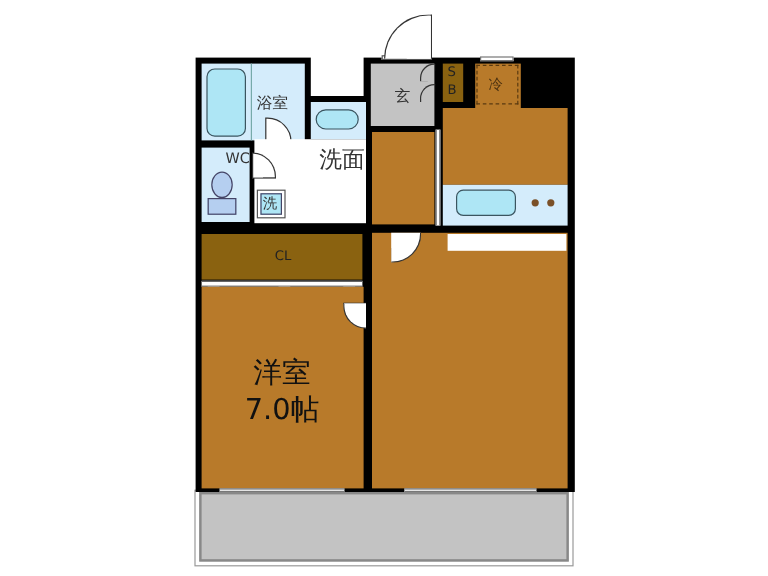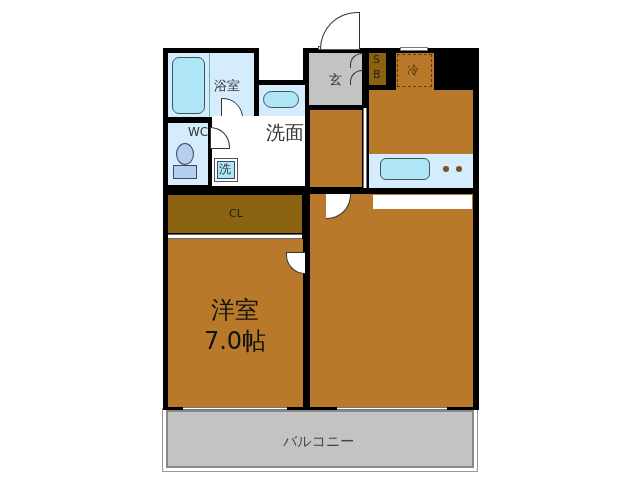--- a/index.html
+++ b/index.html
@@ -17,21 +17,20 @@
   .big{font-size:24px;color:#111;line-height:30px;text-align:center;}
   .sash{background:#fff;border-top:1px solid #777;border-bottom:1px solid #777;}
 </style>
 </head>
 <body>
 
 <div class="abs" style="left:0;top:0;width:640px;height:480px;">
 
   <div class="abs" style="left:162px;top:408px;width:316px;height:64px;border:1px solid #999;background:#fff;"></div>
   <div class="abs room-gray" style="left:166px;top:410px;width:308px;height:58px;border:2px solid #888;"></div>
-  <div class="lbl" style="left:283px;top:433px;font-size:14px;color:#444;">バルコニー</div>
 
   <div class="abs wall" style="left:163px;top:48px;width:96px;height:362px;"></div>
 
   <div class="abs wall" style="left:303px;top:48px;width:176px;height:362px;"></div>
 
   <div class="abs wall" style="left:255px;top:80px;width:52px;height:330px;"></div>
 
   <div class="abs room-blue" style="left:168px;top:53px;width:86px;height:64px;"></div>
   <div class="abs" style="left:209px;top:53px;width:1px;height:64px;background:#7aa;"></div>
   <div class="abs fixture" style="left:172px;top:57px;width:33px;height:57px;border-radius:7px;"></div>

